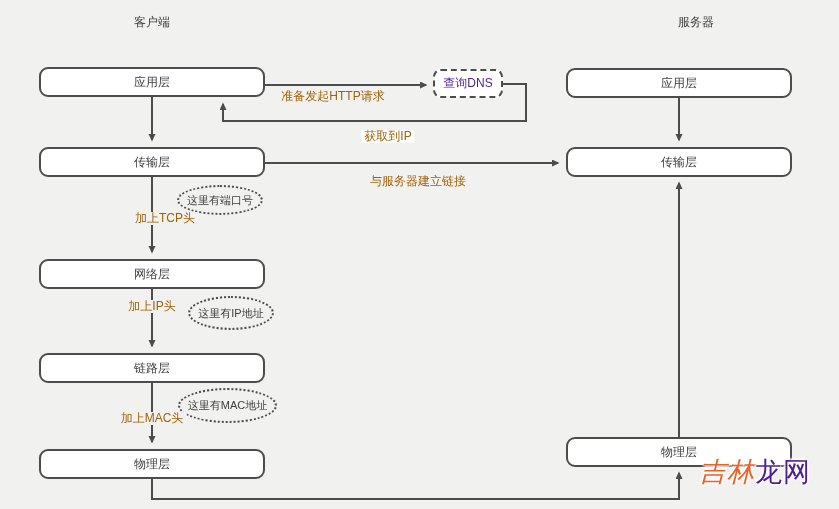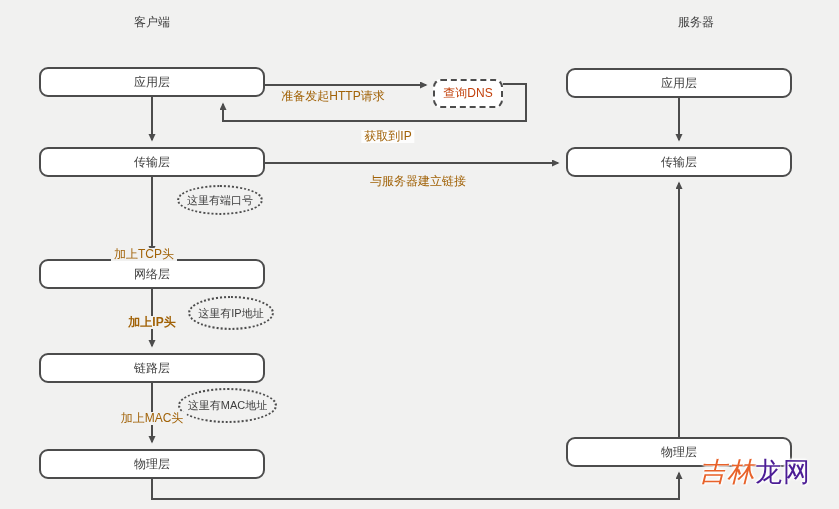--- a/index.html
+++ b/index.html
@@ -15,24 +15,24 @@
     position:absolute;font-size:12px;color:#3d3d3d;white-space:nowrap;
     transform:translateX(-50%);
   }
   .layer-box{
     position:absolute;width:226px;height:30px;box-sizing:border-box;
     background:#ffffff;border:2px solid #4c4c4c;border-radius:9px;
     display:flex;align-items:center;justify-content:center;
     font-size:12px;color:#3d3d3d;white-space:nowrap;
   }
   .dns-box{
-    position:absolute;left:433px;top:79px;width:70px;height:29px;box-sizing:border-box;
+    position:absolute;left:433px;top:69px;width:70px;height:29px;box-sizing:border-box;
     background:#ffffff;border:2px dashed #4c4c4c;border-radius:8px;
     display:flex;align-items:center;justify-content:center;
-    font-size:12px;color:#c2410c;white-space:nowrap;
+    font-size:12px;color:#4c1d95;white-space:nowrap;
   }
   .note-ellipse{
     position:absolute;box-sizing:border-box;
     border:2px dotted #4c4c4c;border-radius:50%;
     background:transparent;
     display:flex;align-items:center;justify-content:center;
     font-size:11px;color:#3d3d3d;white-space:nowrap;
   }
   .edge-label{
     position:absolute;font-size:12px;color:#a16207;white-space:nowrap;
@@ -88,19 +88,19 @@
 
   <div class="dns-box">查询DNS</div>
 
   <div class="note-ellipse" style="left:177px;top:185px;width:86px;height:30px;">这里有端口号</div>
   <div class="note-ellipse" style="left:188px;top:296px;width:86px;height:34px;">这里有IP地址</div>
   <div class="note-ellipse" style="left:178px;top:388px;width:99px;height:35px;">这里有MAC地址</div>
 
   <div class="edge-label" style="left:333px;top:90px;">准备发起HTTP请求</div>
   <div class="edge-label bg-white" style="left:388px;top:130px;">获取到IP</div>
   <div class="edge-label" style="left:418px;top:175px;">与服务器建立链接</div>
-  <div class="edge-label bg-page" style="left:144px;top:212px;margin-top:36px;">加上TCP头</div>
-  <div class="edge-label bg-page" style="left:152px;top:316px;font-weight:bold;">加上IP头</div>
+  <div class="edge-label bg-page" style="left:165px;top:212px;">加上TCP头</div>
+  <div class="edge-label bg-page" style="left:152px;top:300px;">加上IP头</div>
   <div class="edge-label bg-page" style="left:152px;top:412px;">加上MAC头</div>
 
   <div class="watermark"><span class="wm1">吉林</span><span class="wm2">龙网</span></div>
 
 </div>
 
 </body></html>

